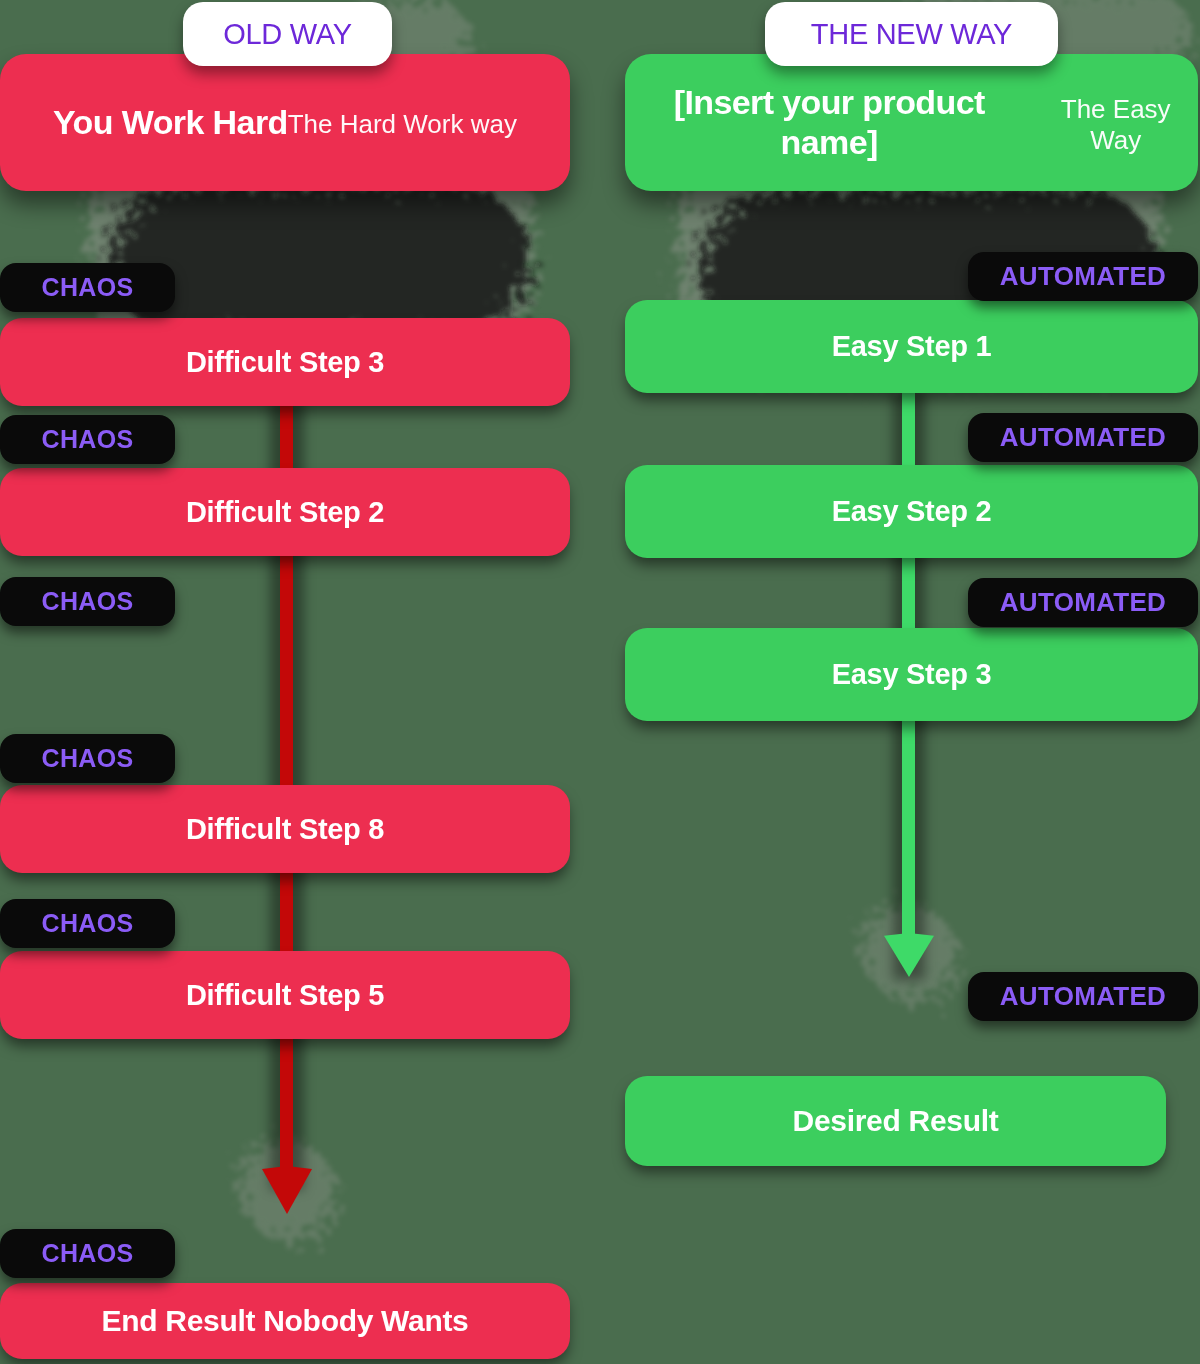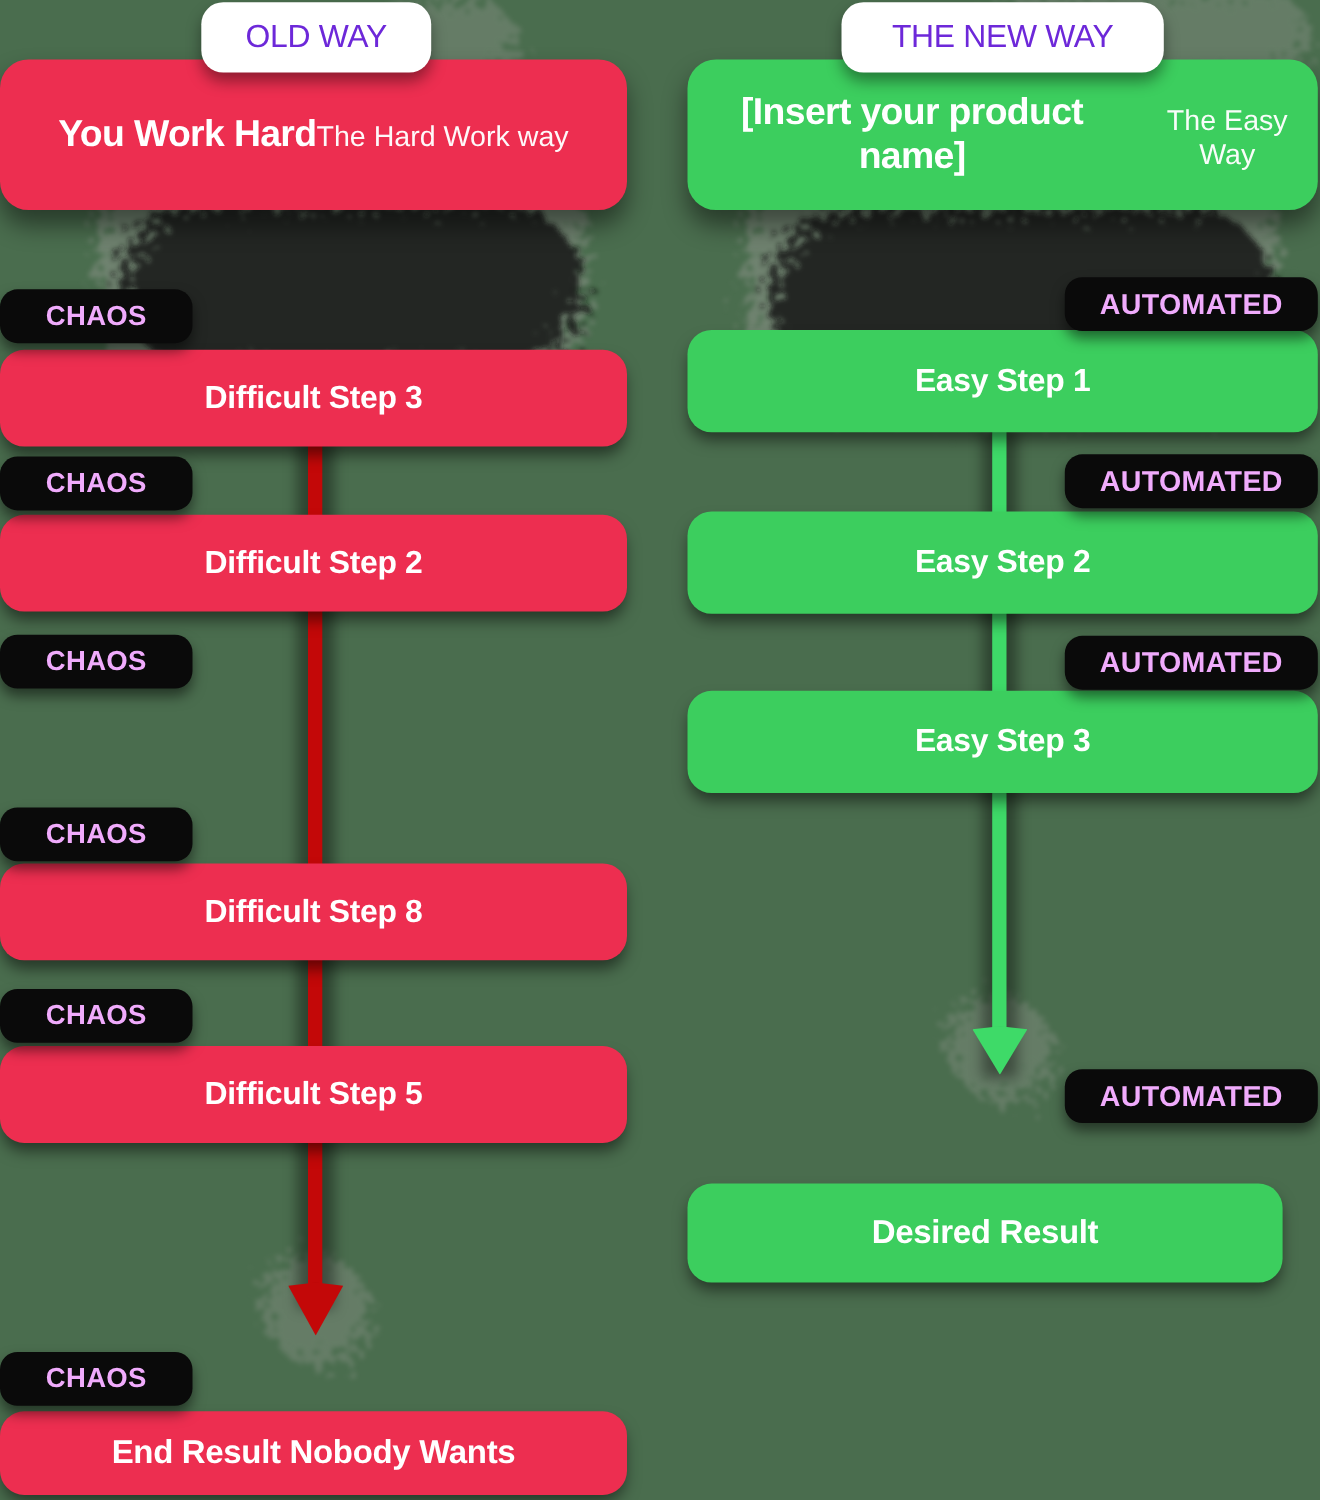--- a/index.html
+++ b/index.html
@@ -28,21 +28,21 @@
   .green{background:#3CCE5E;}
   .hero{top:54px;height:137px;border-radius:26px;z-index:4;
     box-shadow:0 14px 22px rgba(0,0,0,.45);}
   .hero-title{font-size:34px;font-weight:700;letter-spacing:-.6px;line-height:1.15;}
   .hero-sub{font-size:26px;font-weight:400;margin-top:4px;opacity:.97;}
   .step{z-index:4;border-radius:22px;font-size:29px;letter-spacing:-.3px;
     box-shadow:0 9px 14px -2px rgba(0,0,0,.5);}
   .step.left-col{left:0;width:570px;height:88px;}
   .step.right-col{left:625px;width:573px;height:93px;}
   .badge{position:absolute;z-index:5;height:49px;border-radius:16px;background:#0A0A0A;
-    color:#f0abfc;font-weight:700;display:flex;align-items:center;justify-content:center;
+    color:#8b5cf6;font-weight:700;display:flex;align-items:center;justify-content:center;
     letter-spacing:.3px;box-shadow:0 7px 12px rgba(0,0,0,.5);}
   .badge.chaos{left:0;width:175px;font-size:25px;}
   .badge.auto{left:968px;width:230px;font-size:26px;}
   .tag{position:absolute;top:2px;height:64px;z-index:7;background:#FFFFFF;color:#6d28d9;
     border-radius:20px;display:flex;align-items:center;justify-content:center;
     font-weight:400;font-size:29px;letter-spacing:-.3px;
     box-shadow:0 8px 14px rgba(0,0,0,.4);}
   .result{z-index:4;border-radius:22px;font-size:30px;letter-spacing:-.3px;
     box-shadow:0 8px 14px -2px rgba(0,0,0,.5);}
 </style>

